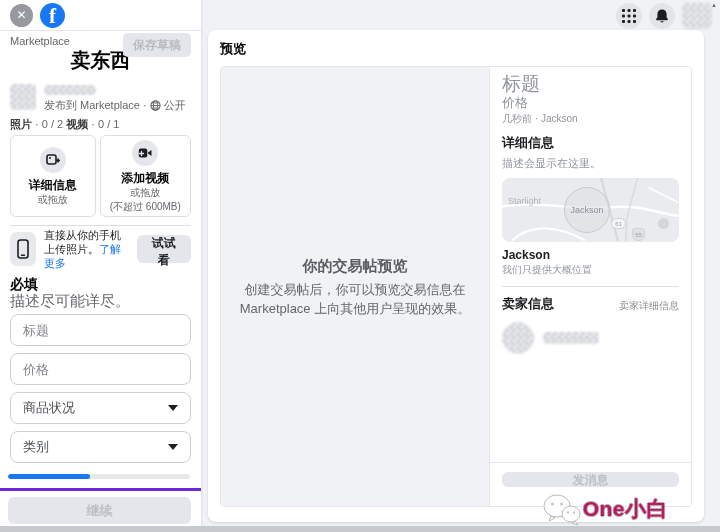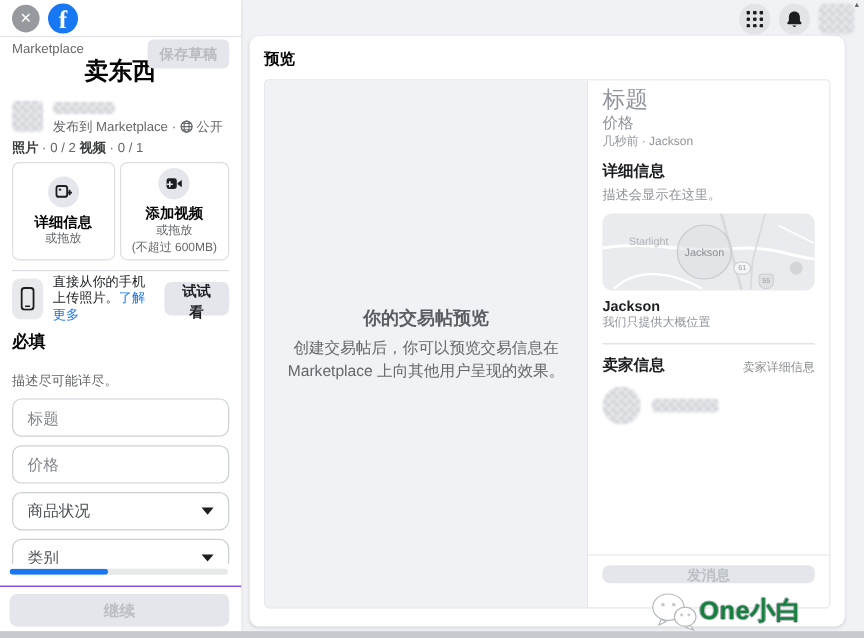--- a/index.html
+++ b/index.html
@@ -37,34 +37,34 @@
 
   .hr { border:none; border-top:1px solid #dadde1; margin:8px 0 0; }
 
   .hint-row { margin-top:6px; display:flex; align-items:center; gap:8px; height:34px; }
   .phone-chip { width:26px; height:34px; border-radius:7px; background:#e7e9ec; flex:none; display:flex; align-items:center; justify-content:center; }
   .hint-text { font-size:11px; line-height:14px; color:#1c1e21; width:94px; }
   .hint-text a { color:#1877f2; text-decoration:none; }
   .try-btn { margin-left:auto; height:28px; padding:0 11px; background:#e4e6eb; border:none; border-radius:6px; font-size:12px; font-weight:bold; color:#1c1e21; cursor:pointer; }
 
   .required-title { margin-top:10px; font-size:14px; font-weight:bold; line-height:17px; }
-  .required-sub { font-size:11px; color:#65676b; line-height:13px; margin-top:19px; }
+  .required-sub { font-size:15px; color:#65676b; line-height:13px; margin-top:1px; }
 
   .field { margin-top:7px; width:100%; height:32px; border:1px solid #ccd0d5; border-radius:8px; background:#fff; position:relative; }
   .field input { width:100%; height:100%; border:none; outline:none; background:transparent; padding:0 12px; font-size:13px; color:#050505; font-family:inherit; }
   .field input::placeholder { color:#82858a; opacity:1; }
   .select-label { position:absolute; left:12px; top:50%; transform:translateY(-50%); font-size:13px; color:#4d5156; }
   .caret { position:absolute; right:12px; top:50%; transform:translateY(-50%); width:0; height:0; border-left:5px solid transparent; border-right:5px solid transparent; border-top:6px solid #1c1e21; }
 
   .more-details { margin-top:5px; font-size:13px; font-weight:bold; }
 
   .progress-track { position:absolute; left:8px; right:11px; top:474px; height:5px; border-radius:3px; background:#e7e8ea; overflow:hidden; }
   .progress-fill { height:100%; background:#1877f2; border-radius:3px; }
 
-  .sidebar-footer { position:absolute; left:0; right:0; top:488px; height:38px; border-top:1px solid #6d28d9; padding:6px 10px 0 8px; background:#fff; }
+  .sidebar-footer { position:absolute; left:0; right:0; top:488px; height:38px; border-top:3px solid #6d28d9; padding:6px 10px 0 8px; background:#fff; }
   .continue-btn { width:100%; height:27px; background:#e4e6eb; border:none; border-radius:6px; font-size:13px; font-weight:bold; color:#bcc0c4; }
 
   
   .header-icons { position:absolute; top:3px; right:8px; display:flex; align-items:center; gap:7px; z-index:4; }
   .hicon { width:26px; height:26px; border-radius:50%; background:#e2e4e8; display:flex; align-items:center; justify-content:center; cursor:pointer; }
   .header-avatar { width:30px; height:26px; border-radius:6px; }
   .scroll-arrow { position:absolute; top:2px; right:3px; font-size:6px; color:#65676b; z-index:4; }
 
   
   .main-card { position:absolute; left:208px; top:30px; width:496px; height:492px; background:#fff; border-radius:8px; box-shadow:0 1px 3px rgba(0,0,0,.12); padding:10px 12px; z-index:3; }
@@ -77,21 +77,21 @@
 
   .pane-right { flex:1; background:#fff; border-left:1px solid #e4e6eb; position:relative; padding:4px 12px 50px; }
   .l-title { font-size:19px; line-height:22px; color:#90949c; margin-top:2px; }
   .l-price { font-size:13px; line-height:16px; color:#90949c; }
   .l-meta { font-size:10px; line-height:13px; color:#90949c; margin-top:1px; }
   .l-heading { margin-top:10px; font-size:13px; font-weight:bold; color:#1c1e21; line-height:16px; }
   .l-desc { margin-top:6px; font-size:11px; color:#90949c; line-height:13px; }
 
   .map { margin-top:8px; height:64px; border-radius:8px; background:#e9ebee; position:relative; overflow:hidden; }
   .map svg { position:absolute; inset:0; }
-  .map-town { position:absolute; left:22px; top:18px; font-size:9px; color:#b0b3b8; }
+  .map-town { position:absolute; left:6px; top:18px; font-size:9px; color:#b0b3b8; }
   .map-circle { position:absolute; left:62px; top:9px; width:46px; height:46px; border-radius:50%; border:1.5px solid #c6c8cc; background:rgba(221,223,227,.55); display:flex; align-items:center; justify-content:center; }
   .map-city { font-size:9px; color:#8d9095; }
   .badge { position:absolute; background:#f4f5f6; border:1px solid #cfd1d4; color:#9b9ea3; font-size:6px; display:flex; align-items:center; justify-content:center; }
   .badge-61 { left:109px; top:40px; width:15px; height:11px; border-radius:6px; }
   .badge-55 { left:130px; top:50px; width:13px; height:13px; border-radius:3px 3px 6px 6px; background:#dfe1e4; }
   .badge-dot { left:156px; top:40px; width:11px; height:11px; border-radius:50%; background:#d4d6da; border:none; }
 
   .loc-name { margin-top:6px; font-size:12px; font-weight:bold; color:#1c1e21; line-height:14px; }
   .loc-note { font-size:10px; color:#90949c; line-height:13px; margin-top:1px; }
   .pane-hr { border:none; border-top:1px solid #dadde1; margin:10px 0 0; }
@@ -101,21 +101,21 @@
   .seller-link { margin-left:auto; font-size:10px; color:#8a8d91; cursor:pointer; }
   .seller-id { margin-top:9px; display:flex; align-items:center; gap:9px; }
   .seller-avatar { width:32px; height:32px; border-radius:50%; }
   .seller-name { width:56px; height:12px; }
 
   .msg-bar { position:absolute; left:0; right:0; bottom:0; height:44px; background:#fff; border-top:1px solid #e4e6eb; padding:7px 12px; }
   .msg-btn { width:100%; height:15px; background:#e4e6eb; border:none; border-radius:6px; font-size:12px; font-weight:bold; color:#bcc0c4; }
 
   
   .watermark { position:absolute; right:52px; bottom:6px; z-index:9; display:flex; align-items:center; gap:2px; }
-  .wm-text { color:#15803d; font-size:21px; font-weight:bold; letter-spacing:.5px;
+  .wm-text { color:#be185d; font-size:21px; font-weight:bold; letter-spacing:.5px;
     text-shadow:-1px 0 0 #aeb2b7, 1px 0 0 #aeb2b7, 0 -1px 0 #aeb2b7, 0 1px 0 #aeb2b7;text-align:right; }
 
   .bottom-strip { position:absolute; left:0; top:526px; width:720px; height:6px; background:#c6c9cd; z-index:6; }
 </style>
 </head>
 <body>
 
 <div class="sidebar">
 
   <div class="sidebar-top">

